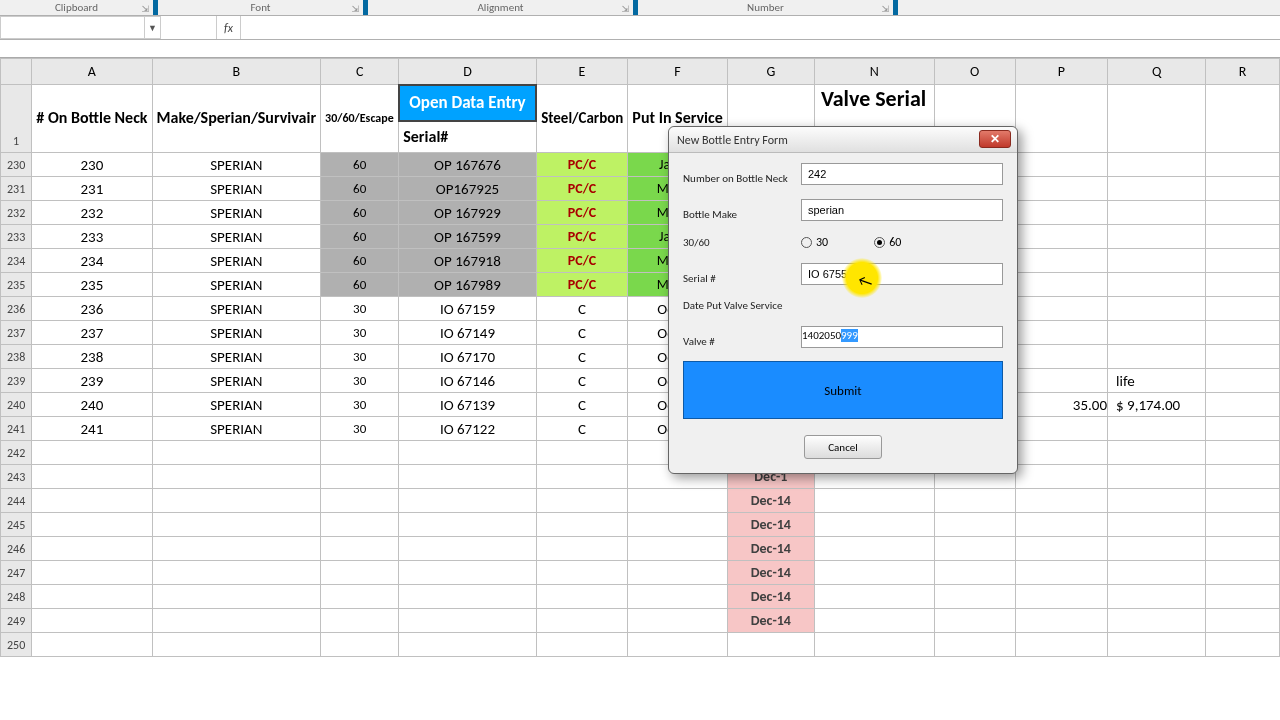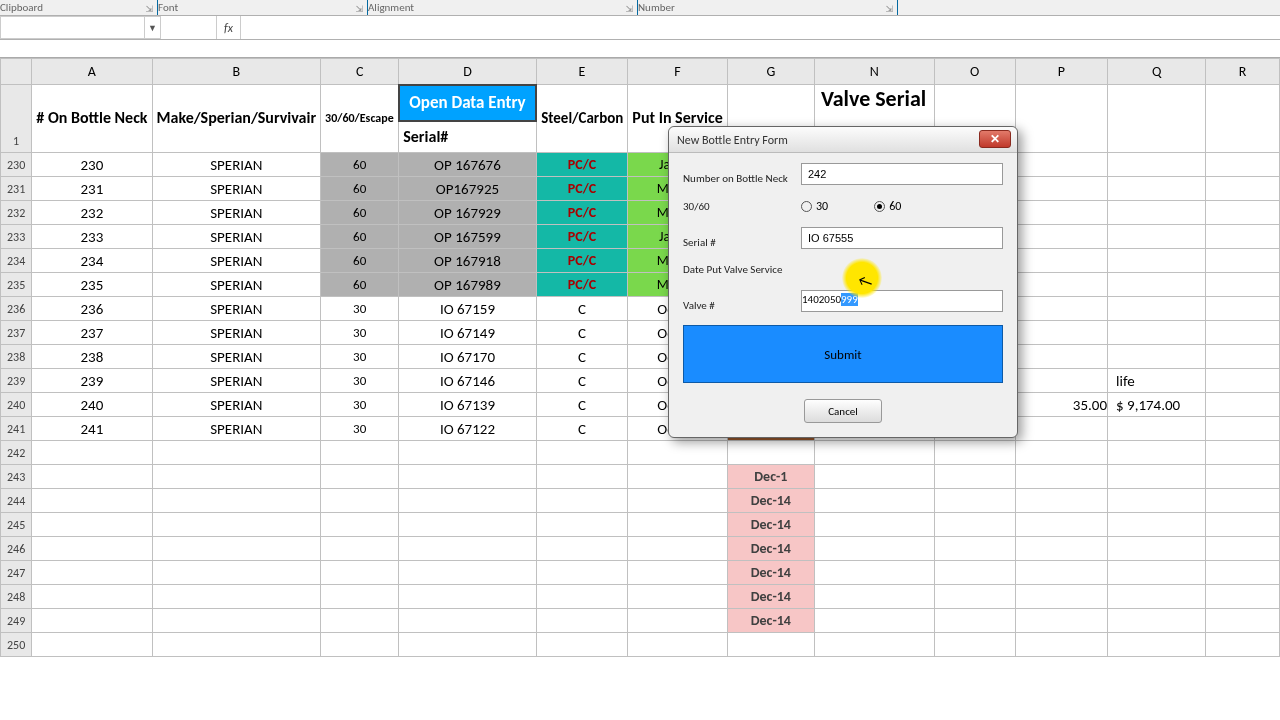--- a/index.html
+++ b/index.html
@@ -1,20 +1,20 @@
 <!DOCTYPE html>
 <html><head>
 <meta charset="utf-8">
 <style>
   * { box-sizing: border-box; margin: 0; padding: 0; }
   body { font-family: Calibri, Arial, sans-serif; font-size: 13px; background: #fff; overflow: hidden; width: 1280px; height: 720px; position: relative; }
   
   
   .ribbon-groups { display: flex; height: 16px; background: #f0f0f0; border-bottom: 1px solid #b0b0b0; font-size: 11px; color: #666; }
-  .ribbon-group { position: relative; text-align: center; border-right: 1px solid #0369a1; display: flex; align-items: center; justify-content: flex-start; }
+  .ribbon-group { position: relative; text-align: center; border-right: 5px solid #0369a1; display: flex; align-items: center; justify-content: center; }
   .ribbon-group .exp { position: absolute; right: 4px; bottom: 1px; font-size: 9px; color: #888; }
 
   
   .name-row { display: flex; height: 24px; border-bottom: 1px solid #b0b0b0; background: #fff; align-items: stretch; }
   .name-box { width: 145px; border: 1px solid #ccc; background: #fff; padding: 2px 6px; display: flex; align-items: center; }
   .name-dd { width: 16px; border: 1px solid #ccc; border-left: none; display:flex; align-items:center; justify-content:center; font-size:9px; color:#555;}
   .fx-btn { width: 24px; border-right: 1px solid #ccc; display:flex; align-items:center; justify-content:center; font-style: italic; font-size: 12px; color:#444;}
   .formula-bar { flex: 1; padding: 2px 6px; }
 
   
@@ -24,21 +24,21 @@
   .grid-wrap { position: relative; }
   table.grid { border-collapse: collapse; table-layout: fixed; }
   table.grid td, table.grid th { border: 1px solid #c0c0c0; overflow: hidden; white-space: nowrap; }
   th.col-h { background: #e8e8e8; font-weight: normal; font-size: 14px; height: 26px; text-align: center; border-bottom: 2px solid #888;}
   .row-h { background: #e8e8e8; font-size: 12px; text-align: center; width: 38px; color: #444; border-right: 2px solid #888;}
   .hdr-cell { font-weight: bold; font-size: 16px; background: #fff; text-align: center; line-height: 1.15; padding: 2px 4px;}
   .hdr-cell.left { text-align: left; }
   .btn-open { background: #00a2ff; color: #fff; font-weight: bold; font-size: 17px; text-align: center; border: 2px solid #444 !important;}
   .cell { font-size: 15px; text-align: center; height: 24px; padding: 0 4px;}
   .cell.grey { background: #b0b0b0; }
-  .cell.pc { background: #14b8a6; color: #a80000; font-weight: bold; font-size: 14px;}
+  .cell.pc { background: #bef264; color: #a80000; font-weight: bold; font-size: 14px;}
   .cell.green { background: #7ad84c; font-size: 14px;}
   .cell.brown { background: #9c5a2e; color: #3a0000; font-weight: bold; font-size: 14px;}
   .cell.pink { background: #f7c6c6; color: #404040; font-weight: bold; font-size: 14px;}
   .misc-q { font-size: 15px; text-align: left; padding-left: 8px;}
   .partial-header { font-size: 22px; font-weight: bold; text-align: left; padding-left: 6px;}
 
   
   .dialog { position: absolute; left: 668px; top: 126px; width: 350px; background: #f0f0f0; border: 1px solid #666; border-radius: 6px; box-shadow: 4px 4px 12px rgba(0,0,0,0.4); z-index: 50;}
   .dlg-title { height: 26px; background: linear-gradient(#fcfcfc,#e0e0e0); border-bottom: 1px solid #bbb; border-radius: 6px 6px 0 0; display:flex; align-items:center; padding: 0 8px; font-size: 12px; color: #333; position: relative;}
   .dlg-close { position:absolute; right:6px; top:3px; width:32px; height:18px; background: linear-gradient(#e27a6a,#c0392b); border:1px solid #8a2a1f; border-radius:3px; display:flex; align-items:center; justify-content:center; color:#fff; font-size:12px; font-weight:bold;}
@@ -475,20 +475,24 @@
     <div class="dlg-close">
         <span>✕</span>
       </div>
   </div>
   <div class="dlg-body">
     <div class="dlg-row">
       <label>Number on Bottle Neck</label>
       <input type="text" value="242" style="">
     </div>
     <div class="dlg-row">
+      <label>Bottle Make</label>
+      <input type="text" value="sperian" style="">
+    </div>
+    <div class="dlg-row">
       <label>30/60</label>
       <div class="radio-grp">
         <span>
             <span class="radio-dot"></span>
             <span>30</span>
           </span>
         <span>
             <span class="radio-dot sel"></span>
             <span>60</span>
           </span>

